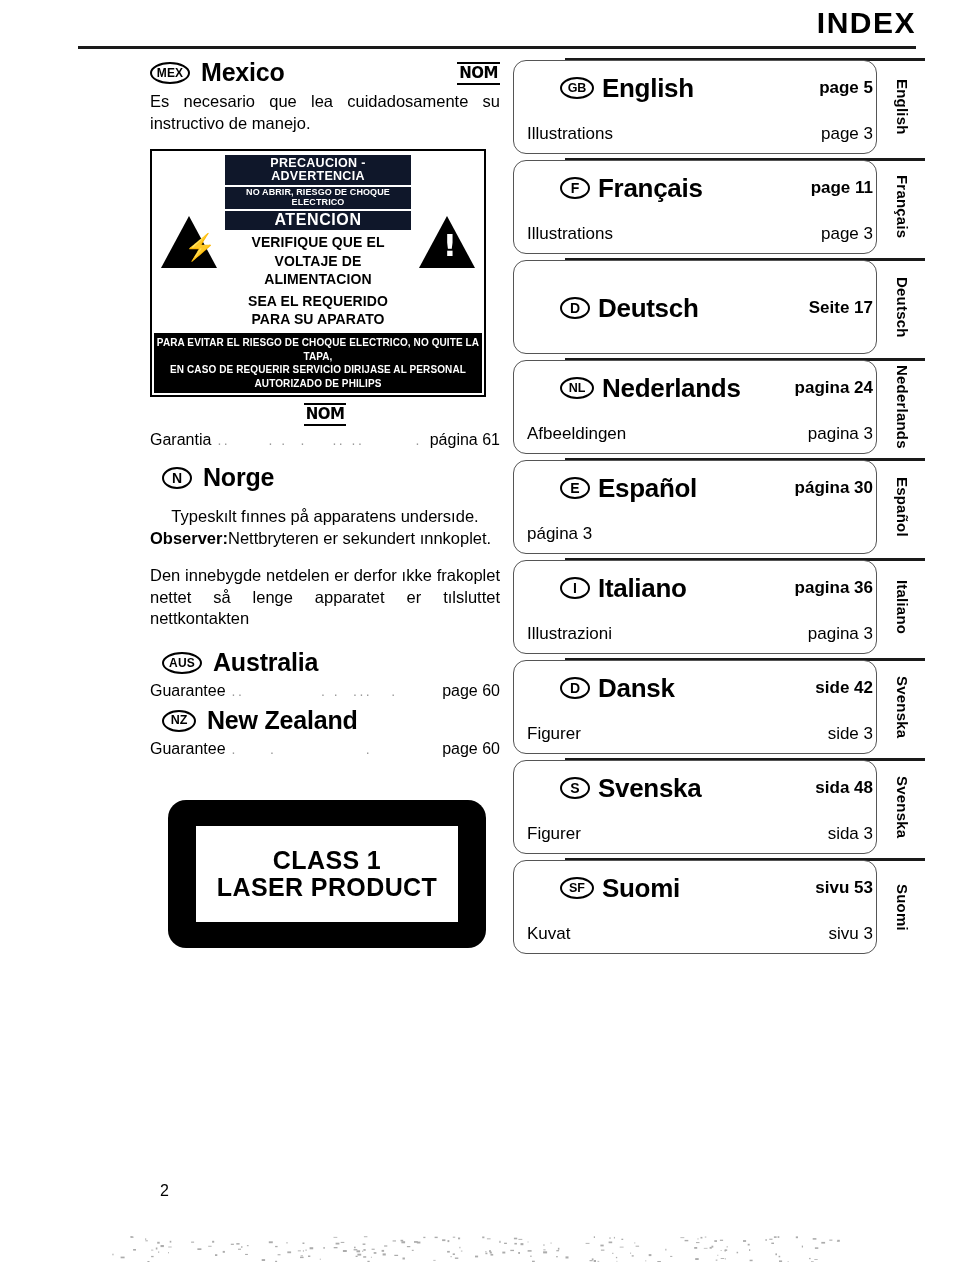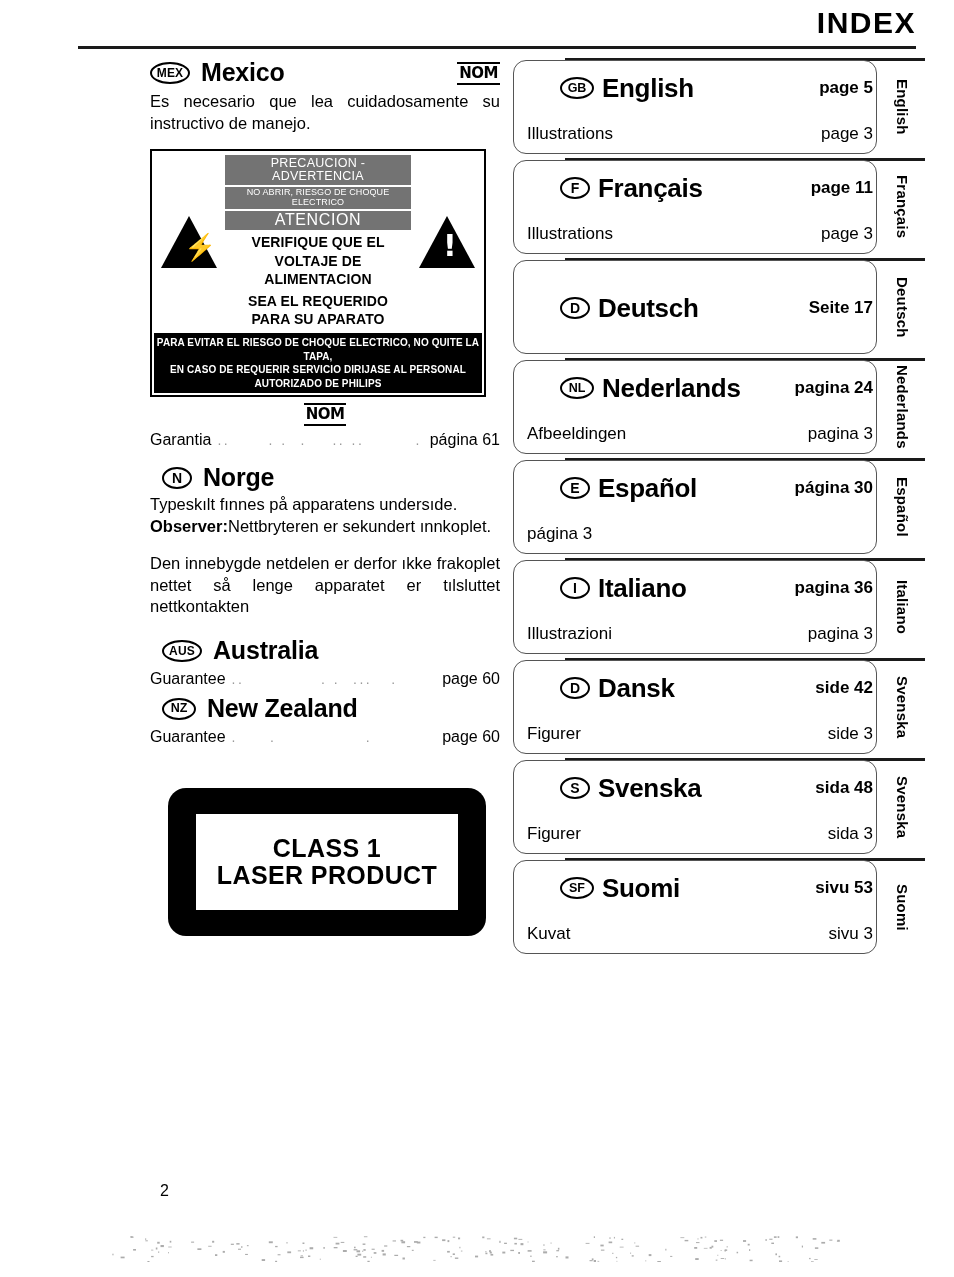--- a/index.html
+++ b/index.html
@@ -145,24 +145,24 @@
   }
   .warn-mid {
     flex: 1;
     display: flex;
     flex-direction: column;
     justify-content: center;
     gap: 2px;
     padding: 2px 1px;
   }
   .warn-band {
-    background: #737373;
+    background: #0f172a;
     color: #fff;
     text-align: center;
-    font-weight: normal;
+    font-weight: bold;
     font-size: 12.5px;
     letter-spacing: .3px;
     padding: 2px 0;
     line-height: 1.05;
   }
   .warn-band.small {
     font-size: 9px;
     letter-spacing: .1px;
     padding: 1.5px 0;
   }
@@ -381,21 +381,21 @@
       <span class="lr-dots">..&nbsp;&nbsp;&nbsp;&nbsp;&nbsp; . .&nbsp; . &nbsp;&nbsp; .. ..&nbsp;&nbsp;&nbsp;&nbsp;&nbsp;&nbsp;&nbsp; . .... ... .</span>
       <span class="lr-page">página 61</span>
     </div>
   </div>
 
   <div style="margin-top:14px;">
     <div class="country-head indent">
       <span class="oval-badge w-narrow">N</span>
       <span class="country-name">Norge</span>
     </div>
-    <p class="body-text" style="margin-top:2px;">Typeskılt fınnes på apparatens undersıde.</p>
+    <p class="body-text" style="margin-top:14px;text-align:center;">Typeskılt fınnes på apparatens undersıde.</p>
     <p class="body-text" style="margin-top:0;">
       <b>Observer:</b><span>Nettbryteren er sekundert ınnkoplet.</span>
     </p>
     <p class="body-text justify" style="margin-top:15px;">Den innebygde netdelen er derfor ıkke frakoplet nettet så lenge apparatet er tılsluttet nettkontakten</p>
   </div>
 
   <div style="margin-top:18px;">
     <div class="country-head indent">
       <span class="oval-badge w-wide">AUS</span>
       <span class="country-name">Australia</span>

